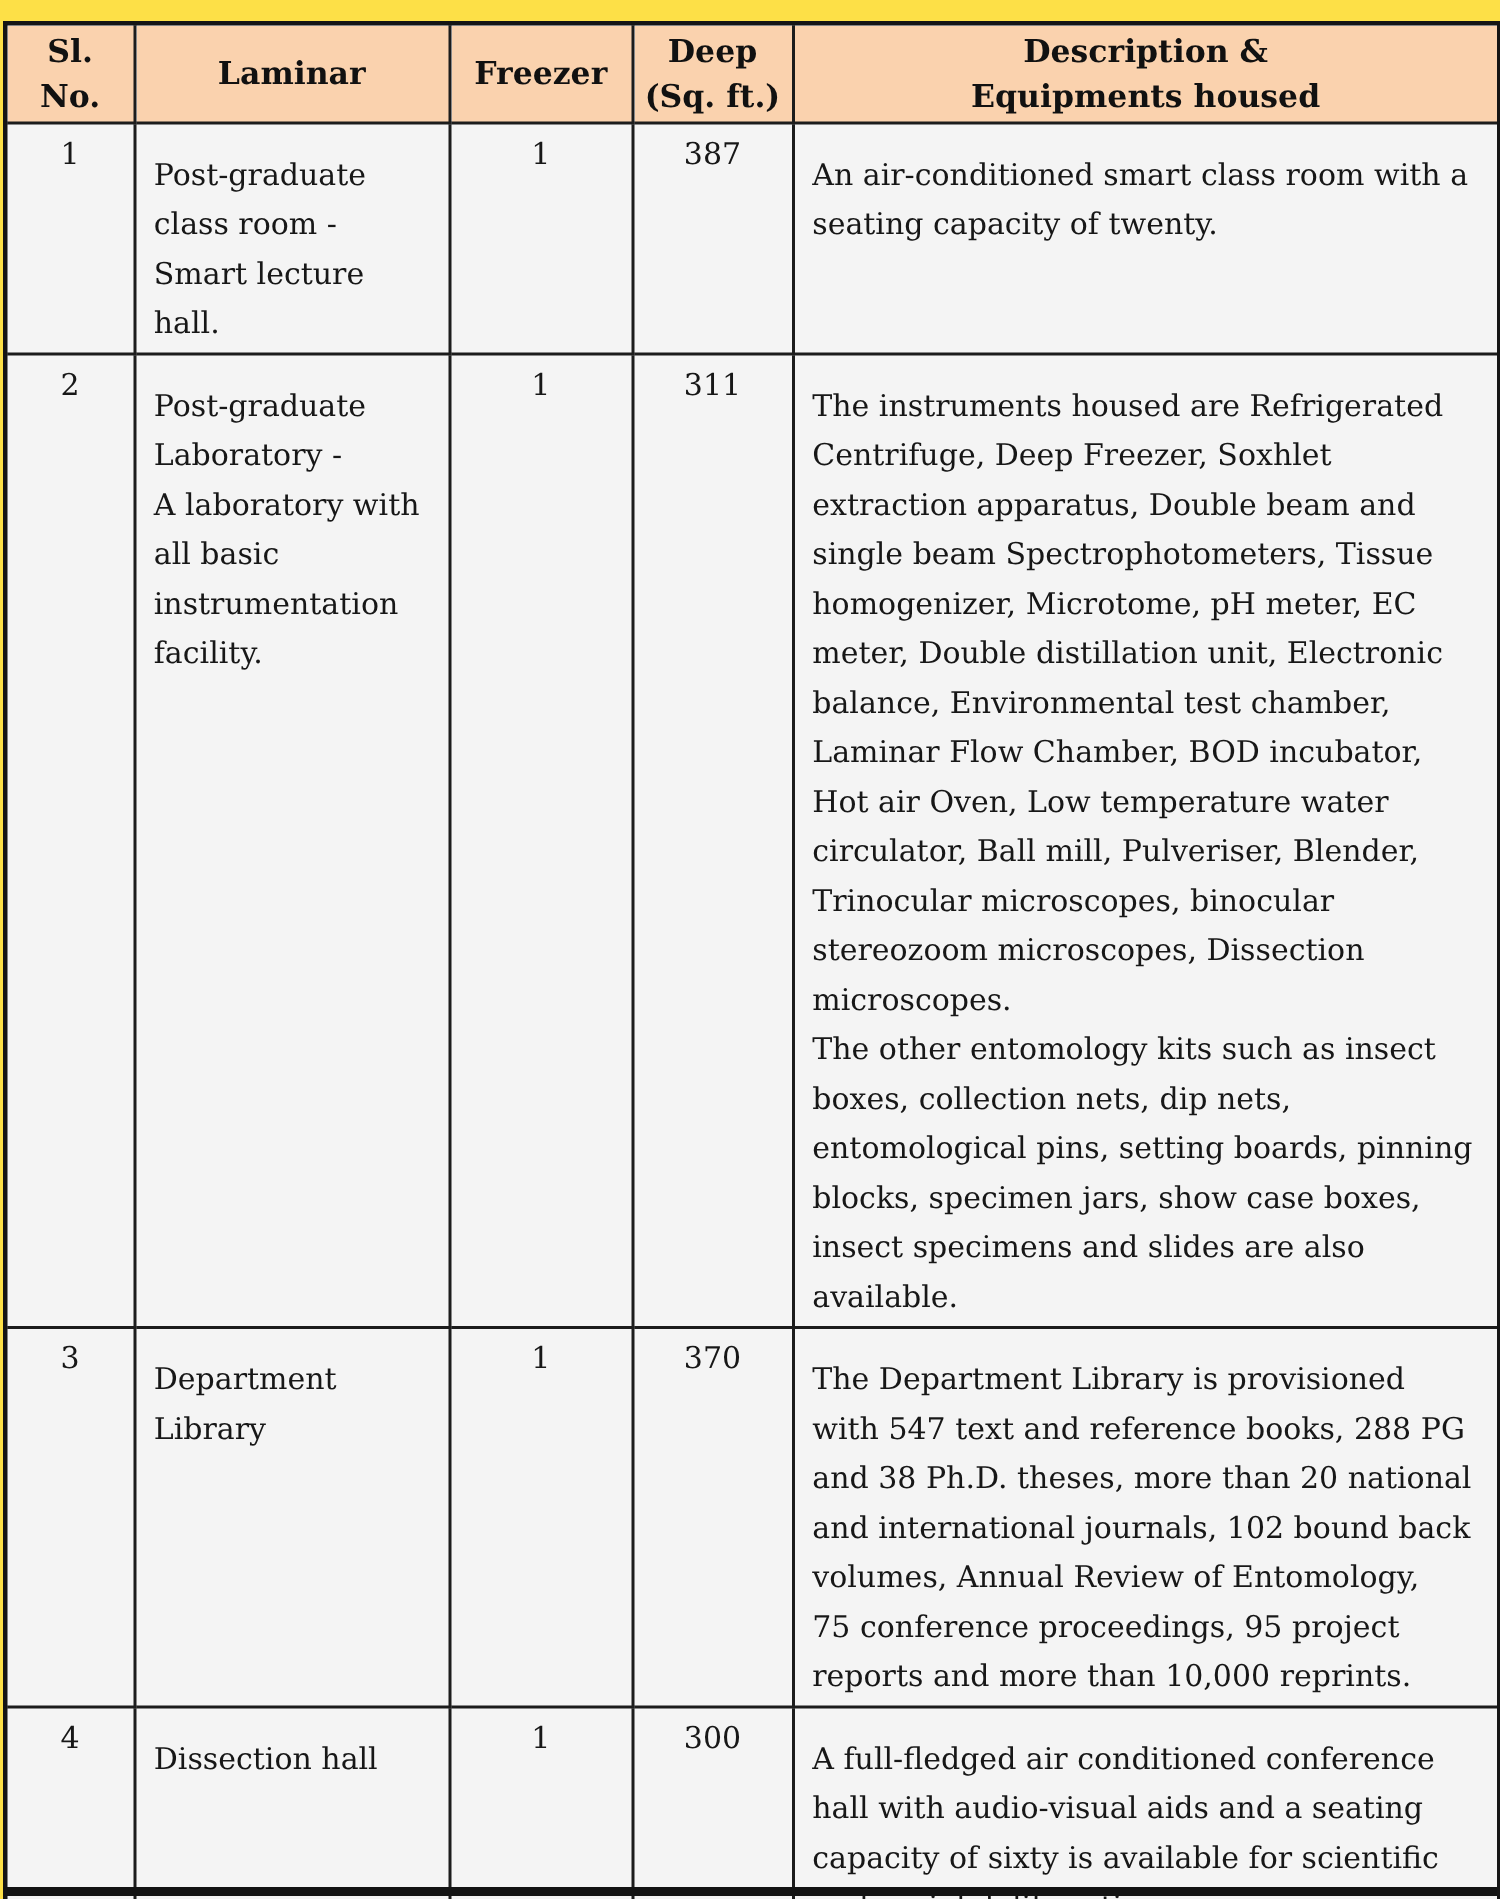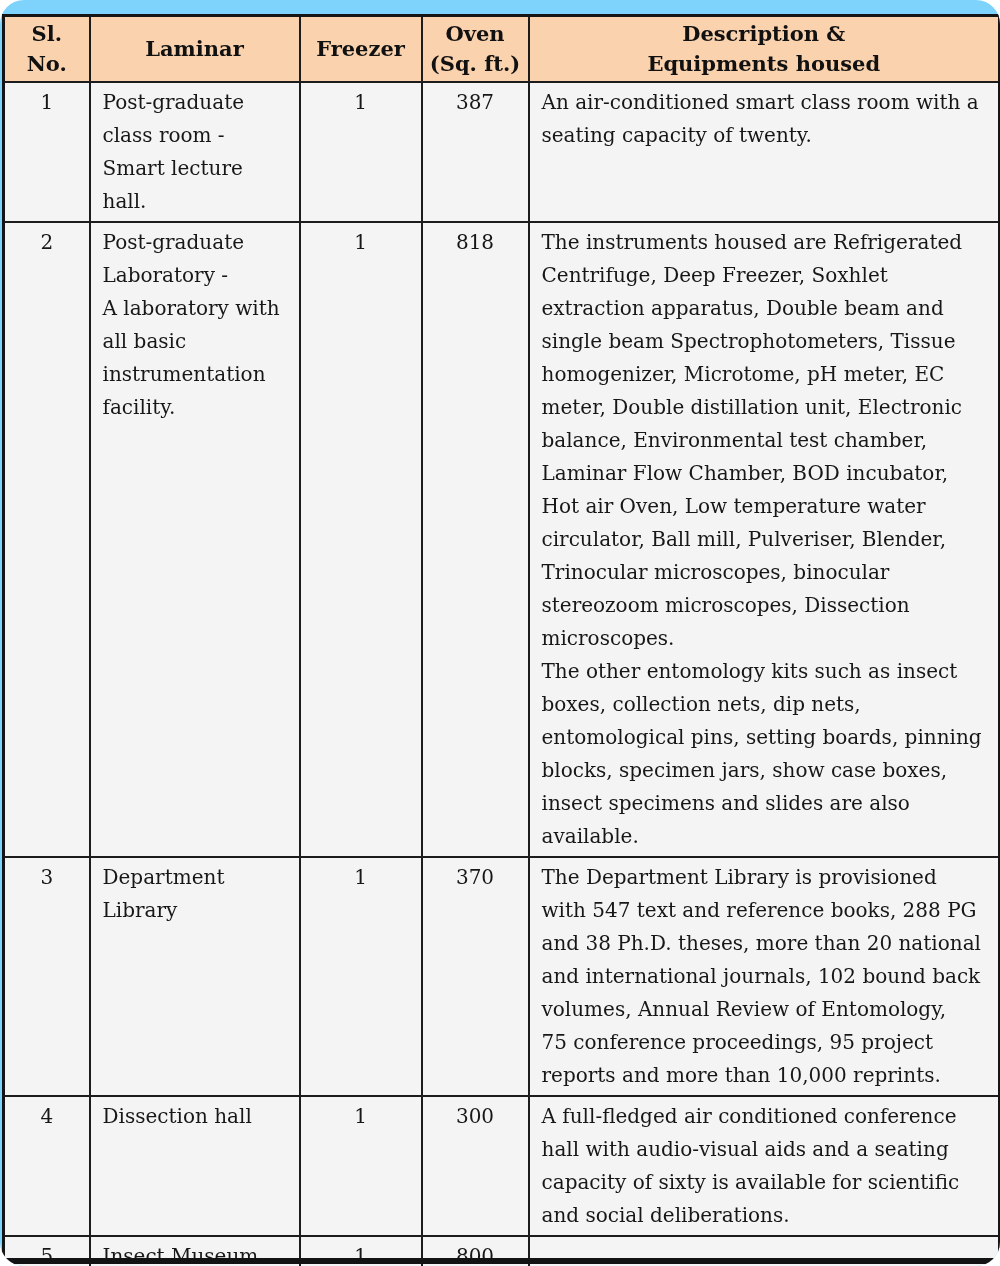--- a/index.html
+++ b/index.html
@@ -1,24 +1,23 @@
 <!DOCTYPE html>
 <html><head>
 <meta charset="utf-8">
 <style>
   html, body { margin: 0; padding: 0; background: #ffffff; }
   .page {
     position: relative;
     width: 1000px;
     height: 1266px;
     overflow: hidden;
-    background: #7dd3fc;
+    background: #fde047;
     font-family: "DejaVu Serif", "Liberation Serif", serif;
     color: #171717;
-    border-radius: 24px;
   }
   table.facilities {
     position: absolute;
     left: 2px;
     top: 14px;
     width: 996px;
     border-collapse: collapse;
     table-layout: fixed;
     background: #F4F4F4;
     border: 3px solid #151515;
@@ -35,21 +34,21 @@
     line-height: 30px;
     text-align: center;
     vertical-align: middle;
     padding: 2px 2px;
     color: #111111;
   }
   .facilities td {
     vertical-align: top;
     font-size: 20px;
     line-height: 33px;
-    padding: 3px 6px 3px 12px;
+    padding: 17px 6px 3px 12px;
   }
   .facilities td.center {
     text-align: center;
     padding: 3px 2px;
   }
   .row-header   { height: 66px; }
   .row-1 { height: 128px; }
   .row-2 { height: 625px; }
   .row-3 { height: 233px; }
   .row-4 { height: 124px; }
@@ -75,21 +74,21 @@
       <col style="width:122px">
       <col style="width:107px">
       <col style="width:471px">
     </colgroup>
     <thead>
       <tr class="row-header">
         <th>Sl.
 No.</th>
         <th>Laminar</th>
         <th>Freezer</th>
-        <th>Oven
+        <th>Deep
 (Sq. ft.)</th>
         <th>Description &amp;
 Equipments housed</th>
       </tr>
     </thead>
     <tbody>
       <tr class="row-1">
         <td class="center">1</td>
         <td>Post-graduate
 class room -
@@ -102,21 +101,21 @@
       </tr>
       <tr class="row-2">
         <td class="center">2</td>
         <td>Post-graduate
 Laboratory -
 A laboratory with
 all basic
 instrumentation
 facility.</td>
         <td class="center">1</td>
-        <td class="center">818</td>
+        <td class="center">311</td>
         <td>The instruments housed are Refrigerated
 Centrifuge, Deep Freezer, Soxhlet
 extraction apparatus, Double beam and
 single beam Spectrophotometers, Tissue
 homogenizer, Microtome, pH meter, EC
 meter, Double distillation unit, Electronic
 balance, Environmental test chamber,
 Laminar Flow Chamber, BOD incubator,
 Hot air Oven, Low temperature water
 circulator, Ball mill, Pulveriser, Blender,

